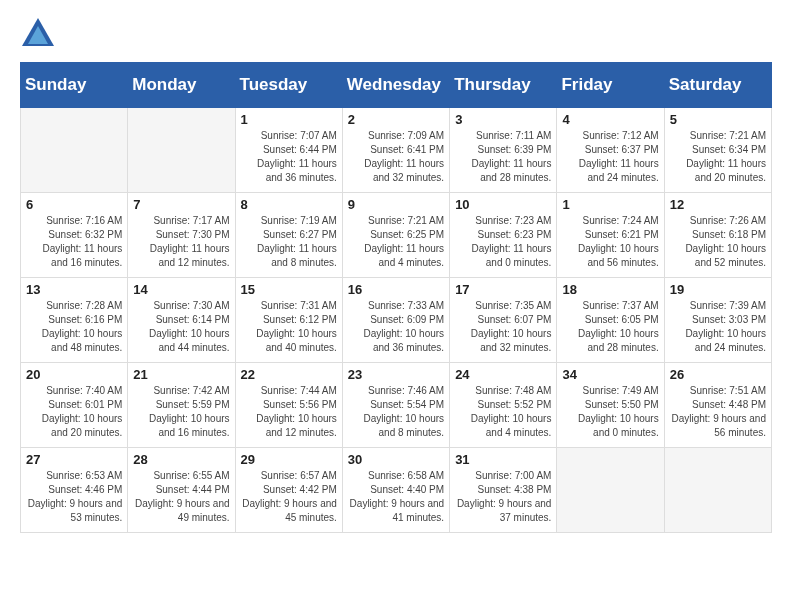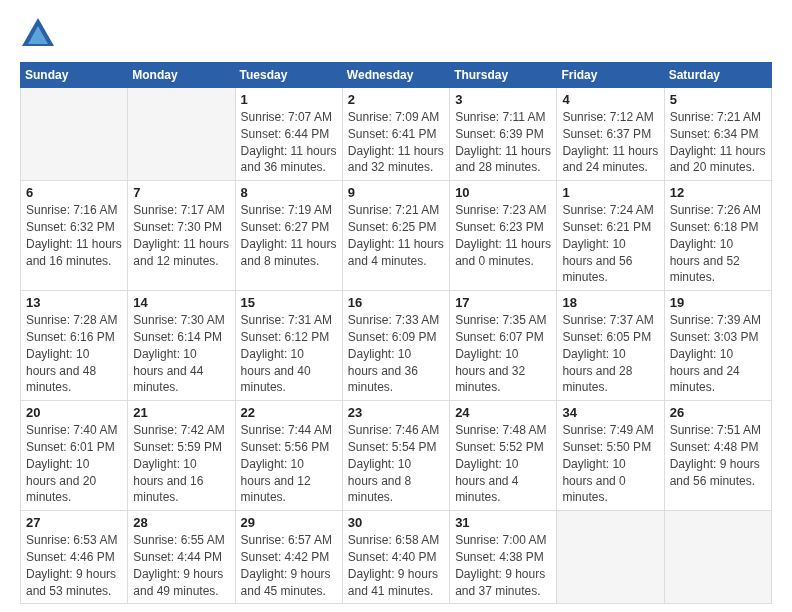--- a/index.html
+++ b/index.html
@@ -56,23 +56,23 @@
     table {
       width: 100%;
       border-collapse: collapse;
       table-layout: fixed;
     }
     thead tr {
       background-color: #2b5fa8;
     }
     thead th {
       color: #fff;
-      font-size: 12px;
-      font-weight: bold;
-      padding: 5px 4px;
+      font-size: 17px;
+      font-weight: bold;
+      padding: 12px 4px;
       text-align: left;
       border: 1px solid #2b5fa8;
     }
     tbody tr {
       border-bottom: 1px solid #ccc;
     }
     tbody td {
       vertical-align: top;
       padding: 4px 5px;
       border: 1px solid #ddd;
@@ -81,23 +81,24 @@
       height: 85px;
     }
     .day-num {
       font-size: 13px;
       font-weight: bold;
       color: #222;
       display: block;
       margin-bottom: 2px;
     }
     .day-info {
-      font-size: 12px;
+      font-size: 10px;
       color: #444;
       line-height: 1.4;
+      text-align: right;
     }
     .empty-cell {
       background: #f5f5f5;
     }
   </style>
 </head>
 <body>
 
 <div class="header">
   <div class="logo">

